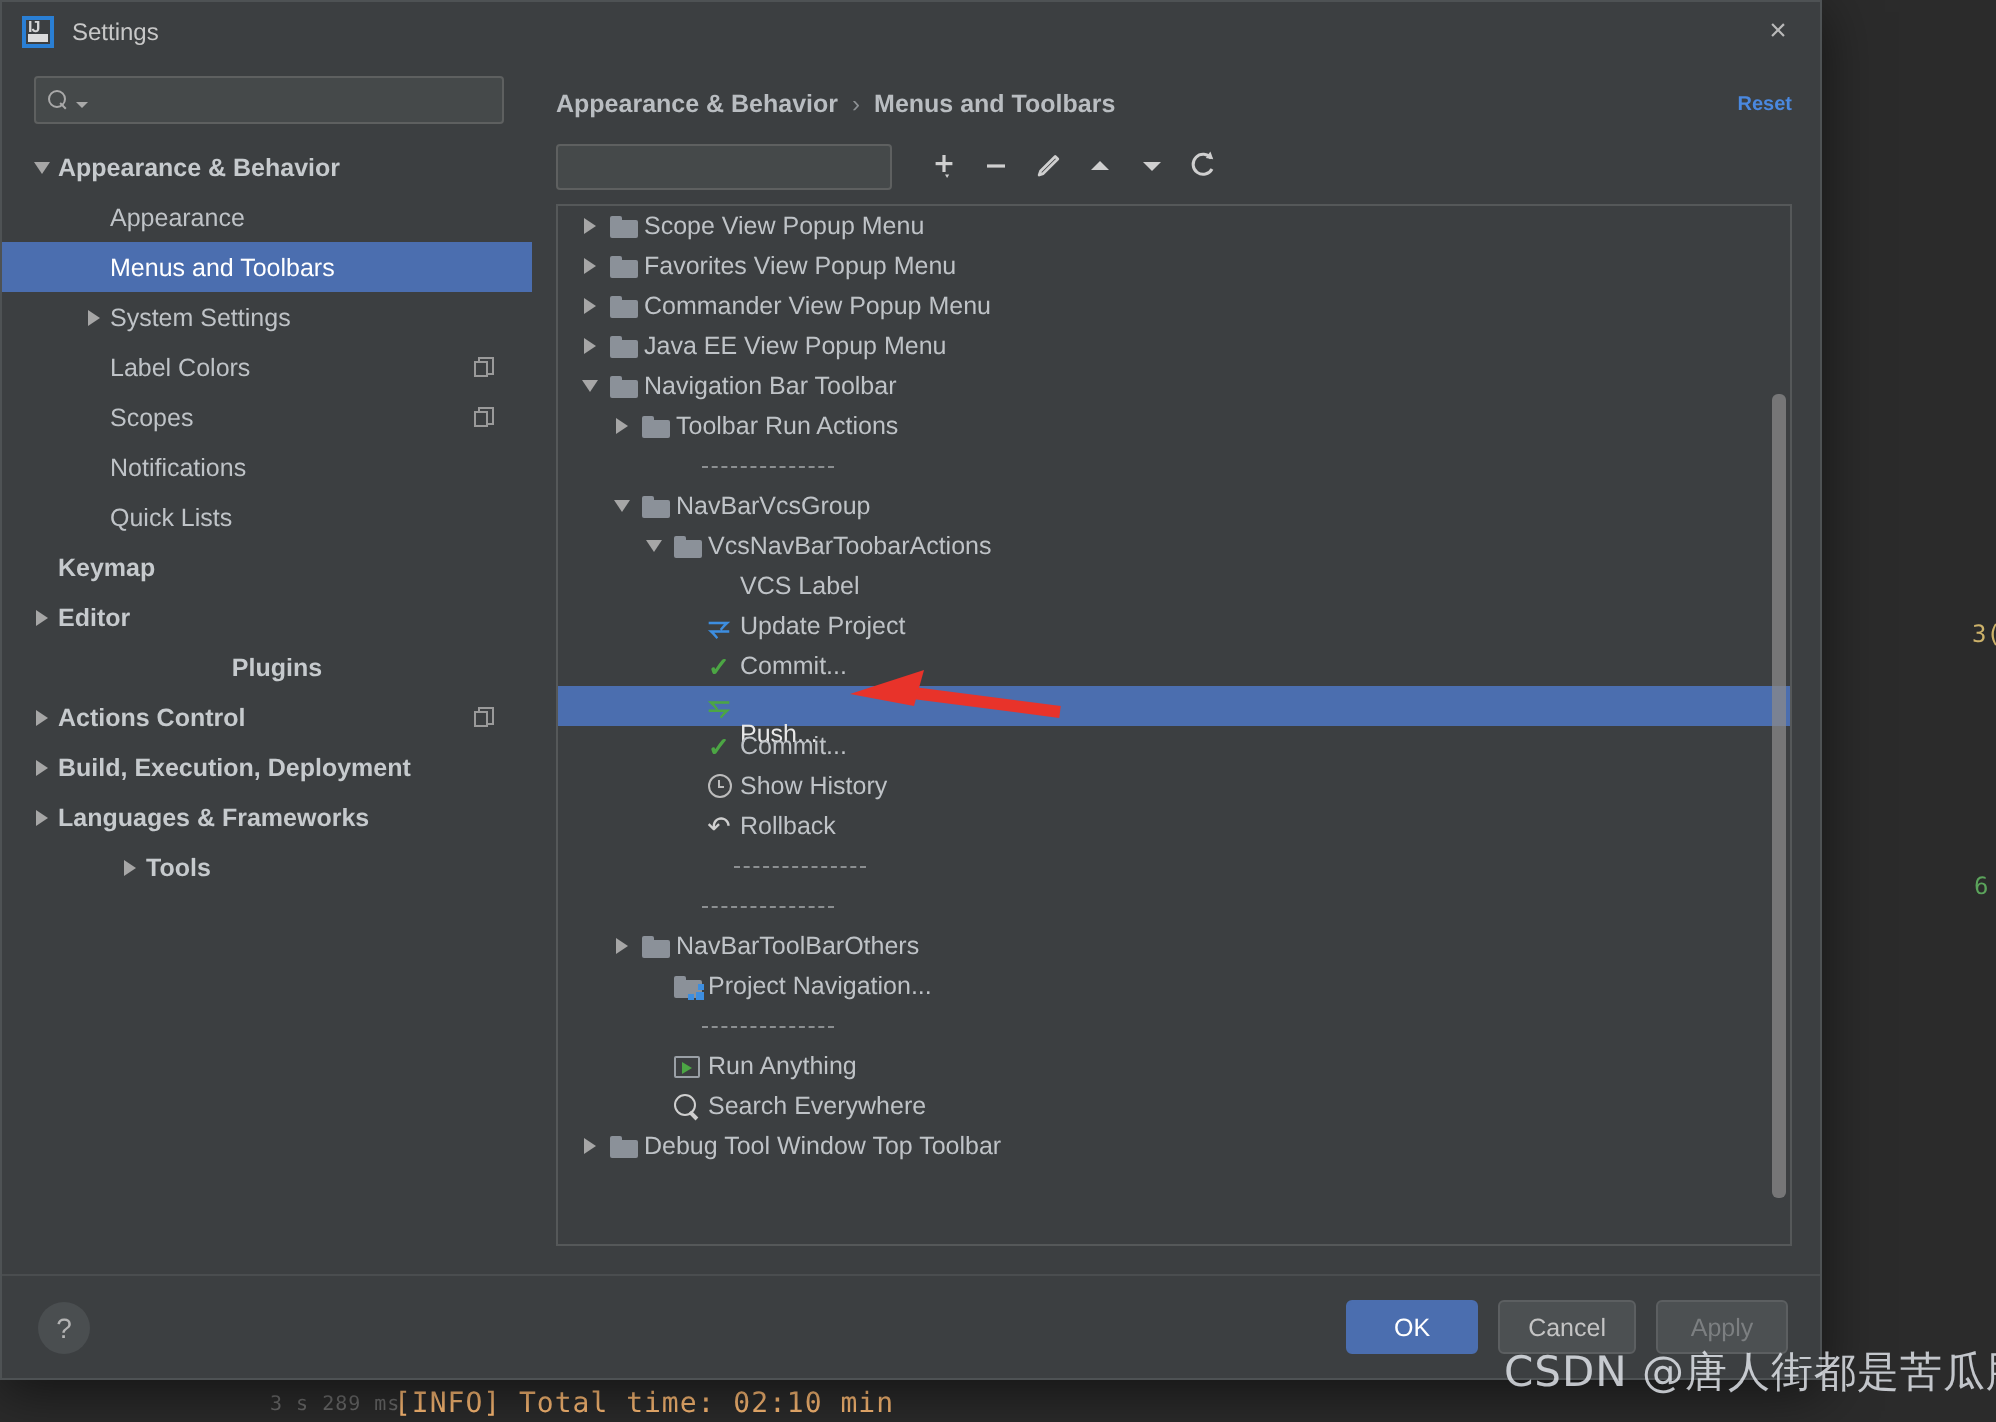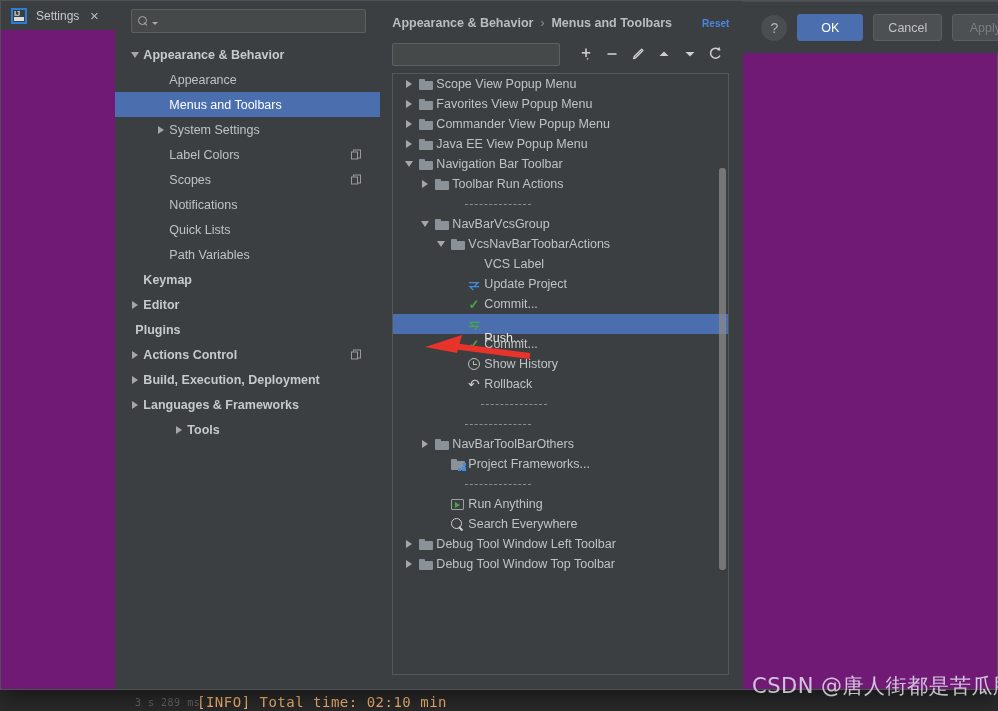--- a/index.html
+++ b/index.html
@@ -45,25 +45,25 @@
     white-space: nowrap;
   }
   .bg-sep-h {
     position: absolute; left: 0; right: 0; height: 1px; background: #323232;
   }
 
   
   #settings-dialog {
     position: absolute;
     left: 0; top: 0;
-    width: 998px; height: 690px;
-    background: #701a75;
+    width: 911px; height: 690px;
+    background: #fca5a5;
     border: 1px solid #4e5254;
     display: flex;
-    flex-direction: row;
+    flex-direction: column;
     box-shadow: 0 6px 26px rgba(0,0,0,0.55);
   }
 
   
   .title-bar {
     height: 29px;
     background: #3c3f41;
     display: flex;
     align-items: center;
     padding: 0 6px 0 10px;
@@ -465,35 +465,31 @@
             </span>
           </div>
           <div class="nav-row" style="padding-left: 38px;">
             <span class="nav-arrow"></span>
             <span class="nav-label">Notifications</span>
           </div>
           <div class="nav-row" style="padding-left: 38px;">
             <span class="nav-arrow"></span>
             <span class="nav-label">Quick Lists</span>
           </div>
-          <div class="nav-row" style="padding-left: 38px;">
-            <span class="nav-arrow"></span>
-            <span class="nav-label">Path Variables</span>
-          </div>
           <div class="nav-row" style="padding-left: 12px;">
             <span class="nav-arrow"></span>
             <span class="nav-label bold">Keymap</span>
           </div>
           <div class="nav-row" style="padding-left: 12px;">
             <span class="nav-arrow">
               <span class="caret-right"></span>
             </span>
             <span class="nav-label bold">Editor</span>
           </div>
-          <div class="nav-row" style="padding-left: 4px;">
+          <div class="nav-row" style="padding-left: 4px; justify-content: center;">
             <span class="nav-arrow"></span>
             <span class="nav-label bold">Plugins</span>
           </div>
           <div class="nav-row" style="padding-left: 12px;">
             <span class="nav-arrow">
               <span class="caret-right"></span>
             </span>
             <span class="nav-label bold">Actions Control</span>
             <span class="nav-copy-icon">
               <span class="r1"></span>
@@ -748,51 +744,39 @@
               <span class="tree-caret" style="margin-left: 40px;"></span>
               <span class="tree-icon">
                 <span class="ic-folder ic-folder-mod">
                   <span class="tab"></span>
                   <span class="body"></span>
                   <span class="sq1"></span>
                   <span class="sq2"></span>
                   <span class="sq3"></span>
                 </span>
               </span>
-              <span class="tree-label">Project Frameworks...</span>
+              <span class="tree-label">Project Navigation...</span>
             </div>
             <div class="tree-row">
               <span class="tree-caret" style="margin-left: 40px;"></span>
               <span class="tree-sep" style="margin-left: 16px;"></span>
             </div>
             <div class="tree-row">
               <span class="tree-caret" style="margin-left: 40px;"></span>
               <span class="tree-icon">
                 <span class="ic-run"></span>
               </span>
               <span class="tree-label">Run Anything</span>
             </div>
             <div class="tree-row">
               <span class="tree-caret" style="margin-left: 40px;"></span>
               <span class="tree-icon">
                 <span class="ic-search-ev"></span>
               </span>
               <span class="tree-label">Search Everywhere</span>
-            </div>
-            <div class="tree-row">
-              <span class="tree-caret" style="margin-left: 8px;">
-                <span class="caret-right"></span>
-              </span>
-              <span class="tree-icon">
-                <span class="ic-folder">
-                  <span class="tab"></span>
-                  <span class="body"></span>
-                </span>
-              </span>
-              <span class="tree-label">Debug Tool Window Left Toolbar</span>
             </div>
             <div class="tree-row">
               <span class="tree-caret" style="margin-left: 8px;">
                 <span class="caret-right"></span>
               </span>
               <span class="tree-icon">
                 <span class="ic-folder">
                   <span class="tab"></span>
                   <span class="body"></span>
                 </span>

